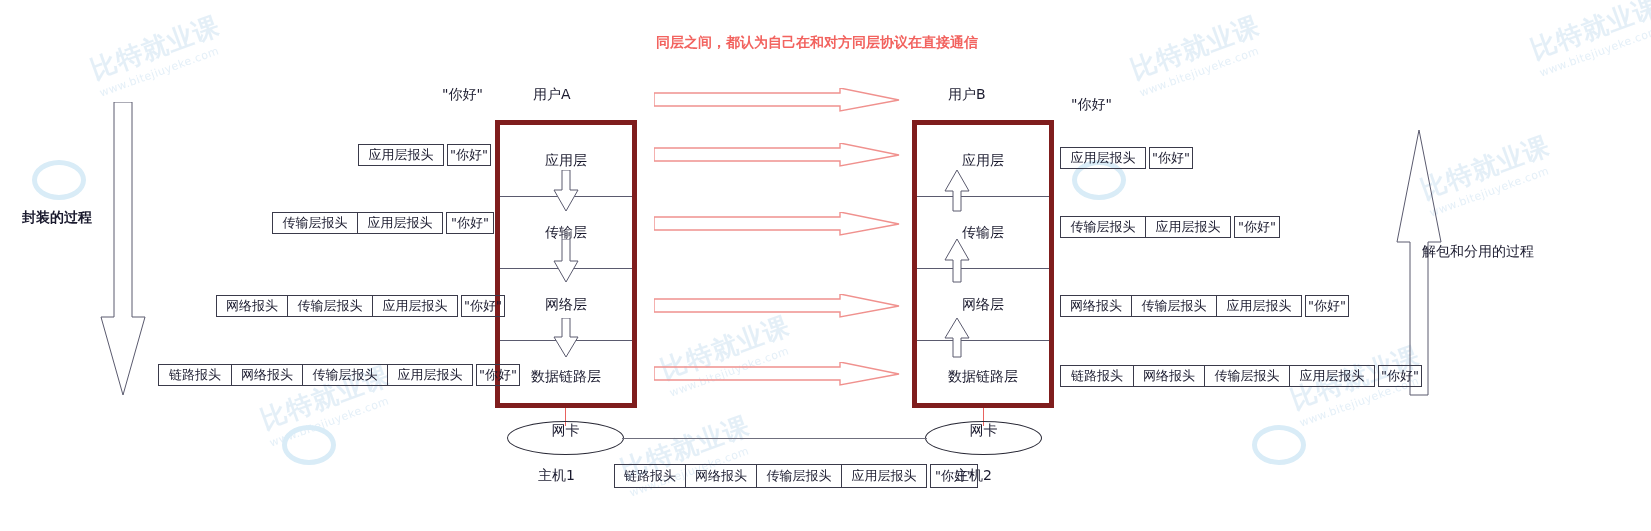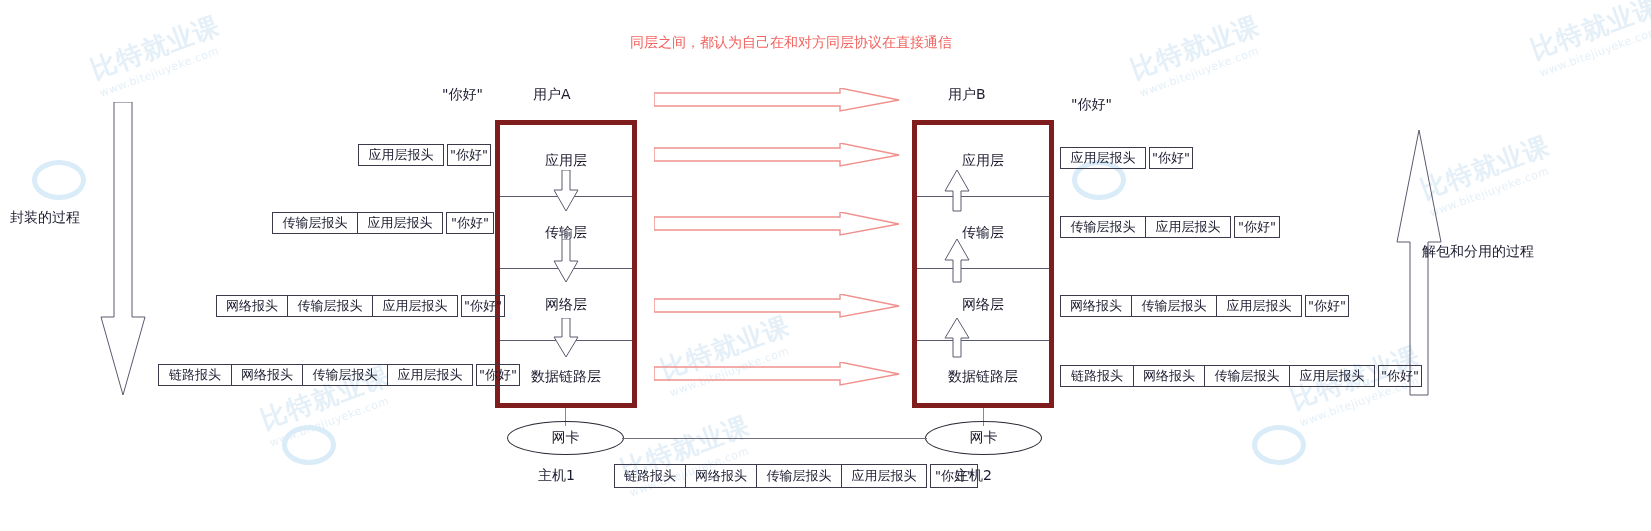--- a/index.html
+++ b/index.html
@@ -95,21 +95,20 @@
   
   .bigarrow{position:absolute;}
   .bigarrow svg{display:block;}
 
   
   .nic{
     position:absolute;
     border:1px solid #2b2b38;
     border-radius:50%;
     display:flex;
-    align-items:center;
     justify-content:center;
     font-size:14px;
     color:#1a1a2e;
     box-sizing:border-box;
     background:transparent;
   }
   .wire{
     position:absolute;
     height:0;
     border-top:1px solid #6f6f7d;
@@ -156,28 +155,28 @@
   <div class="wm" style="left:1530px;top:10px;transform:rotate(-20deg);">
     <span>比特就业课</span>
     <span class="sub">www.bitejiuyeke.com</span>
   </div>
 
   <div style="position:absolute;left:32px;top:160px;width:44px;height:30px;border:5px solid #d9ecf7;border-radius:50%;"></div>
   <div style="position:absolute;left:282px;top:425px;width:44px;height:30px;border:5px solid #d9ecf7;border-radius:50%;"></div>
   <div style="position:absolute;left:1072px;top:160px;width:44px;height:30px;border:5px solid #d9ecf7;border-radius:50%;"></div>
   <div style="position:absolute;left:1252px;top:425px;width:44px;height:30px;border:5px solid #d9ecf7;border-radius:50%;"></div>
 
-  <div class="title-text" style="left:630px;top:34px;">同层之间，都认为自己在和对方同层协议在直接通信</div>
+  <div class="title-text" style="left:656px;top:34px;font-weight:bold;">同层之间，都认为自己在和对方同层协议在直接通信</div>
 
   <div class="bigarrow" style="left:100px;top:102px;">
     <svg width="46" height="294" viewBox="0 0 46 294">
       <path d="M14 0 L32 0 L32 215 L45 215 L23 293 L1 215 L14 215 Z" fill="none" stroke="#5a5a6e" stroke-width="1"></path>
     </svg>
   </div>
-  <div class="lbl" style="left:10px;top:209px;">封装的过程</div>
+  <div class="lbl" style="left:22px;top:209px;font-weight:bold;">封装的过程</div>
 
   <div class="bigarrow" style="left:1396px;top:130px;">
     <svg width="46" height="266" viewBox="0 0 46 266">
       <path d="M23 0 L45 112 L32 112 L32 265 L14 265 L14 112 L1 112 Z" fill="none" stroke="#5a5a6e" stroke-width="1"></path>
     </svg>
   </div>
   <div class="lbl" style="left:1422px;top:243px;">解包和分用的过程</div>
 
   <div class="lbl" style="left:442px;top:86px;">"你好"</div>
   <div class="lbl" style="left:533px;top:86px;">用户A</div>

